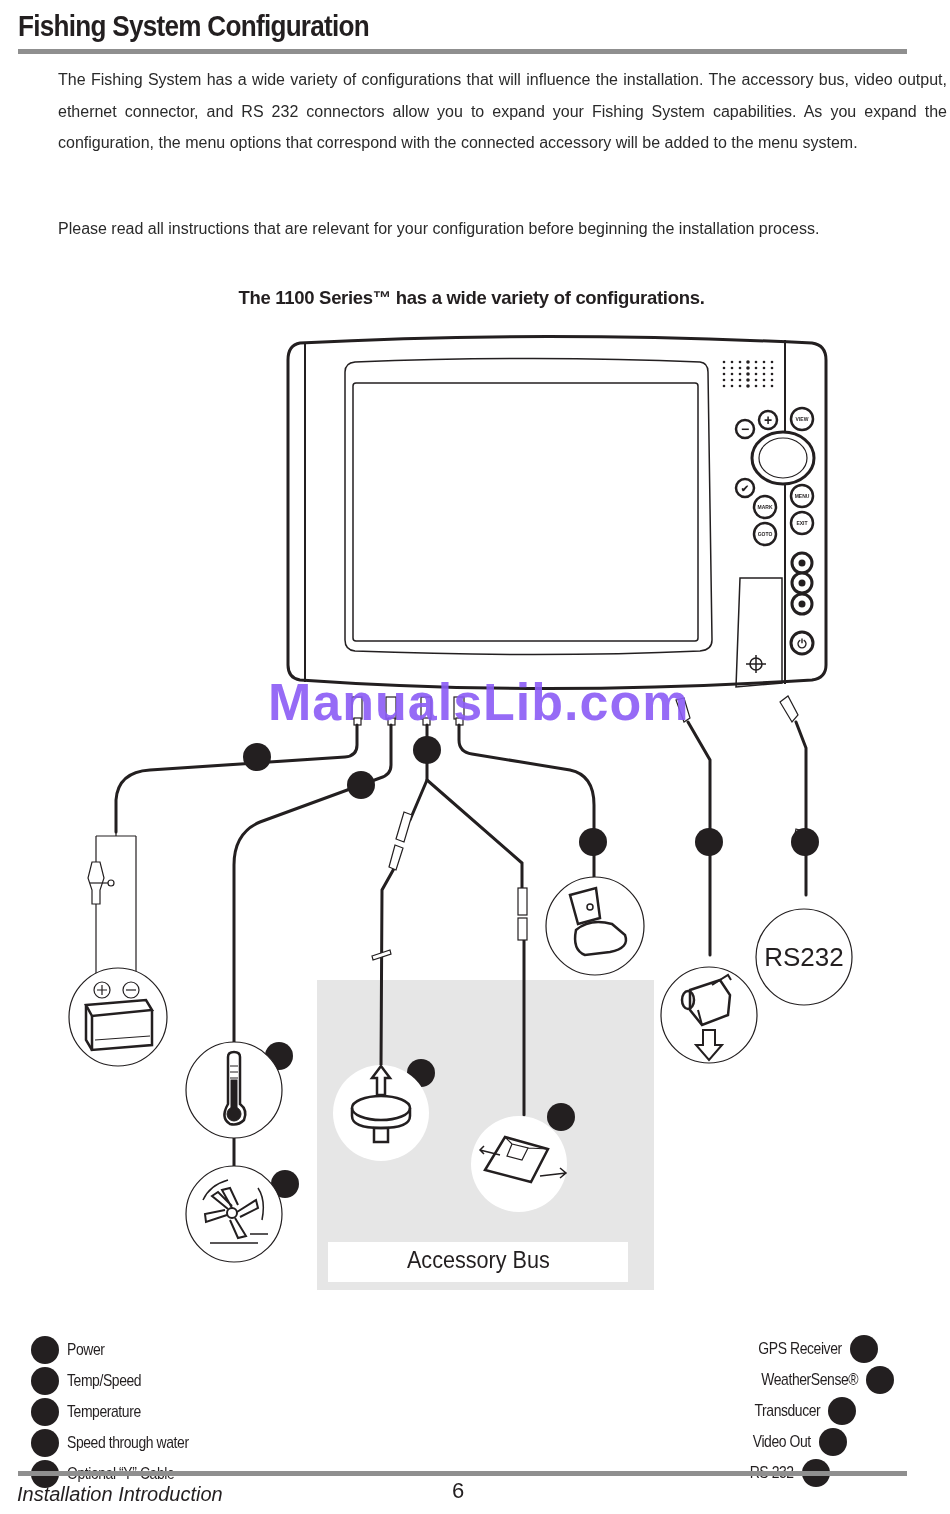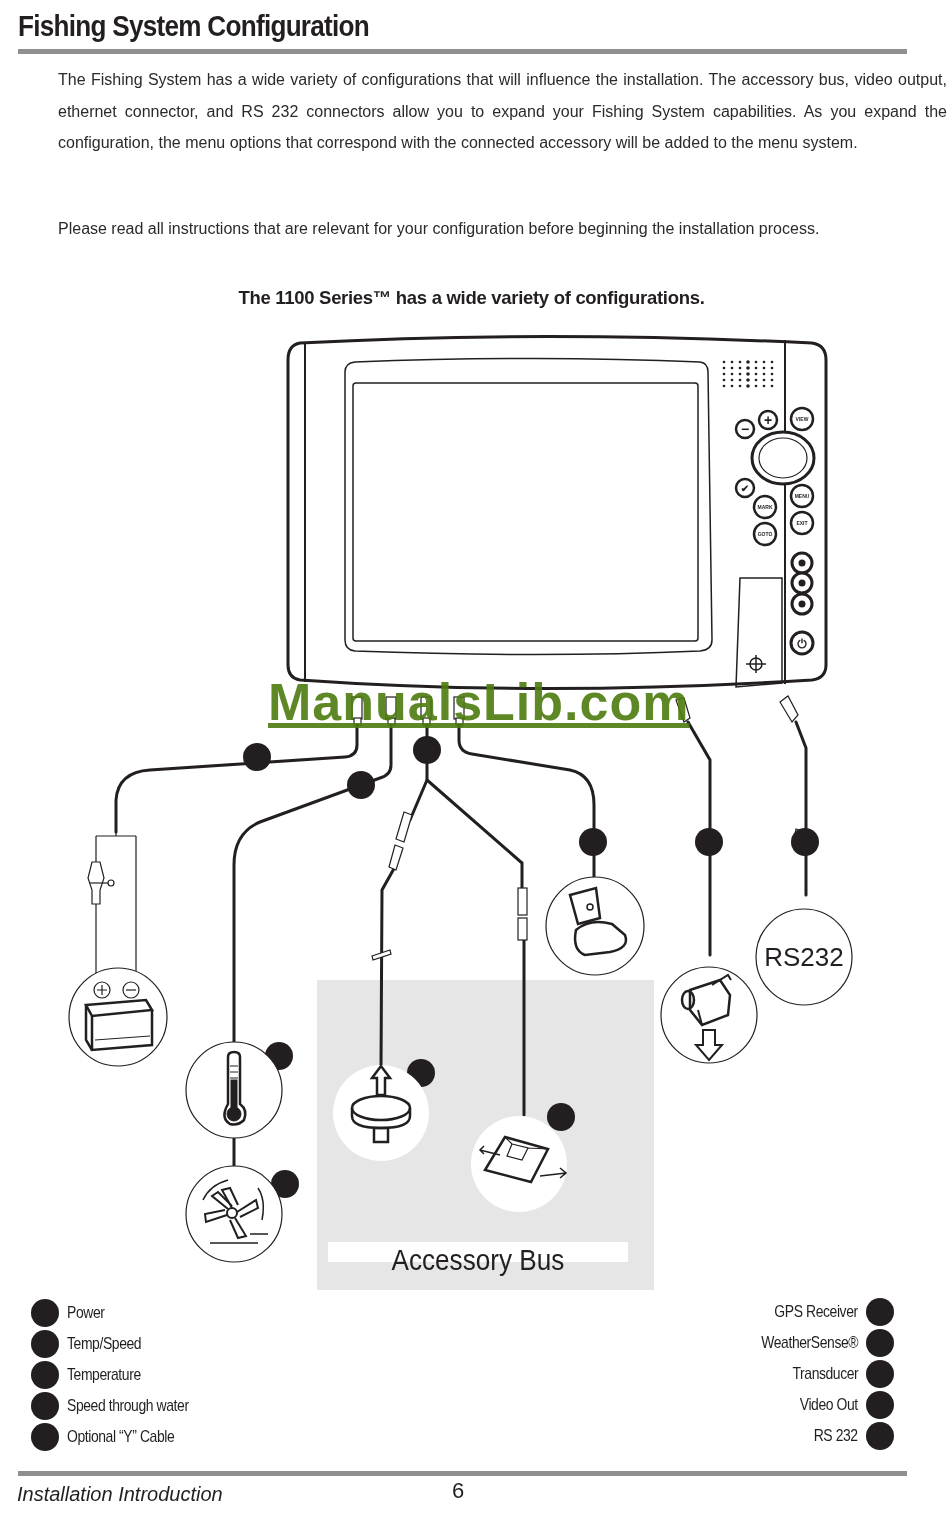--- a/index.html
+++ b/index.html
@@ -6,37 +6,37 @@
   body { width:950px; height:1514px; position:relative; overflow:hidden;
          font-family:"Liberation Sans", sans-serif; color:#231f20; }
   .title { position:absolute; left:18px; top:10px; font-size:29px; font-weight:bold;
            letter-spacing:-0.8px; transform:scaleX(0.9); transform-origin:left top; }
   .rule { position:absolute; left:18px; width:889px; height:5px; background:#8f8f8f; }
   .para { position:absolute; left:18px; width:889px; font-size:16px; line-height:31.5px;
           text-align:justify; text-align-last:left; color:#2a2a2a;margin-left:40px; }
   .caption { position:absolute; left:9px; width:925px; top:287px; text-align:center;
              font-size:18.5px; font-weight:bold; letter-spacing:-0.3px; }
   svg.diagram { position:absolute; left:0; top:0; }
-  .legend { position:absolute; font-size:17px; letter-spacing:-0.5px; }
+  .legend { position:absolute; font-size:17px; letter-spacing:-0.5px;margin-top:37px; }
   .legend .item { height:31.2px; display:flex; align-items:center; }
   .legend .dot { width:28px; height:28px; border-radius:50%; background:#231f20; flex:none; }
   .legend-left { left:31px; top:1297px; }
   .legend-left .dot { margin-right:8px; }
   .legend-right { right:56px; top:1296px; text-align:right; }
-  .legend-right .item { justify-content:flex-end; }
+  .legend-right .item { }
   .legend-right .dot { margin-left:8px; }
   .legend .lbl { display:inline-block; transform:scaleX(0.82); }
   .legend-left .lbl { transform-origin:left center; }
   .legend-right .lbl { transform-origin:right center; }
   .footer-left { position:absolute; left:17px; top:1483px; font-size:20px; font-style:italic; }
   .footer-page { position:absolute; left:452px; top:1478px; font-size:22px; }
   .watermark { position:absolute; left:268px; top:672px; font-size:52px; font-weight:bold;
-               color:#4d7c0f; opacity:0.9; letter-spacing:1px; pointer-events:none;text-decoration:underline; }
-  .acc-label { position:absolute; left:328px; top:1242px; width:300px; height:20px;
-               background:#fff; text-align:center; font-size:29px; line-height:36px; }
+               color:#8b5cf6; opacity:0.9; letter-spacing:1px; pointer-events:none; }
+  .acc-label { position:absolute; left:328px; top:1242px; width:300px; height:40px;
+               background:#fff; text-align:center; font-size:24px; line-height:36px; }
   .acc-label span { display:inline-block; transform:scaleX(0.9); }
 </style>
 </head>
 <body>
 
 <div class="title">Fishing System Configuration</div>
 <div class="rule" style="top:49px"></div>
 
 <div class="para" style="top:64px">The Fishing System has a wide variety of configurations that will influence the installation. The accessory bus, video output, ethernet connector, and RS 232 connectors allow you to expand your Fishing System capabilities. As you expand the configuration, the menu options that correspond with the connected accessory will be added to the menu system.</div>
 <div class="para" style="top:213px">Please read all instructions that are relevant for your configuration before beginning the installation process.</div>

